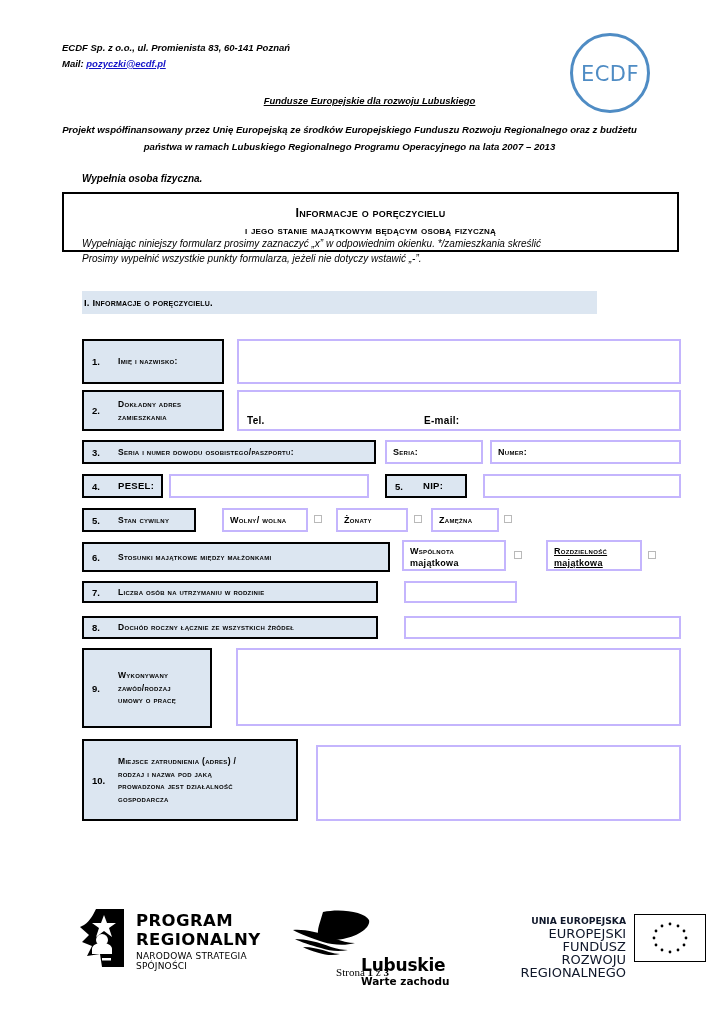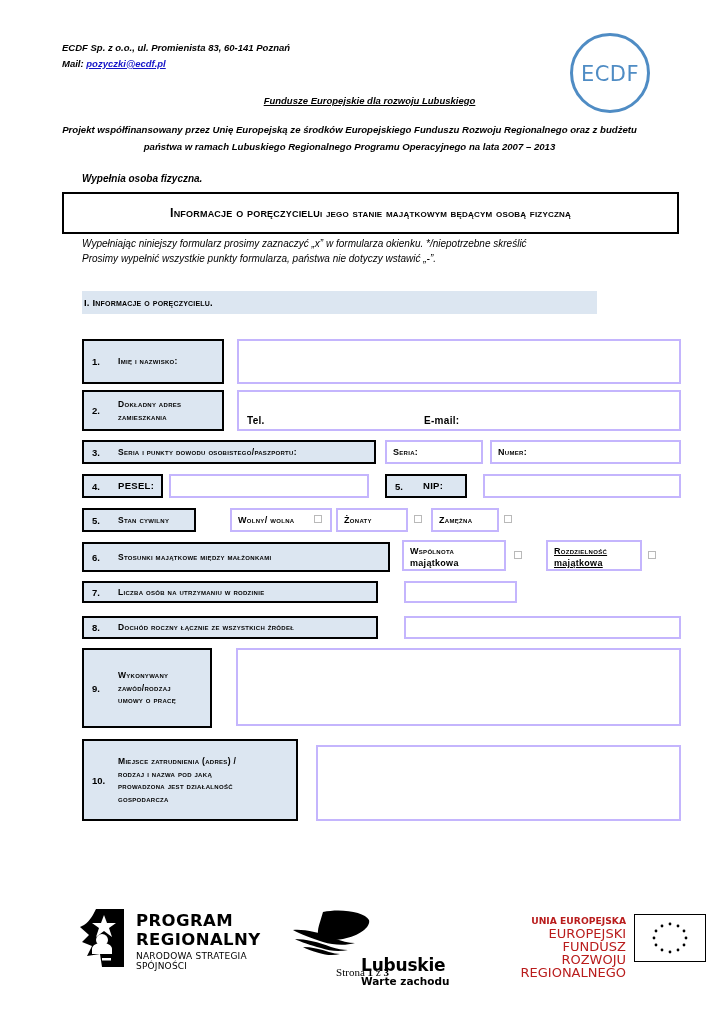--- a/index.html
+++ b/index.html
@@ -93,24 +93,25 @@
     font-weight: bold;
     font-style: italic;
   }
 
   
   .title-box {
     position: absolute;
     left: 62px;
     top: 192px;
     width: 617px;
-    height: 42px;
+    height: 60px;
     border: 2px solid #000;
     box-sizing: border-box;
     display: flex;
+    flex-direction: column;
     align-items: center;
     justify-content: center;
   }
   .title-box .t1 {
     font-size: 12.5px;
     font-weight: bold;
     letter-spacing: 0.2px;
     line-height: 17px;
   }
   .title-box .t2 {
@@ -272,21 +273,21 @@
     left: 500px;
     top: 14px;
   }
   .ue-text {
     position: absolute;
     left: 0;
     top: 0;
     width: 126px;
     text-align: right;
     font-family: "DejaVu Sans", sans-serif;
-    color: #b91c1c;
+    color: #0f172a;
   }
   .ue-text .l1 {
     font-size: 9.2px;
     font-weight: bold;
     line-height: 13px;
   }
   .ue-text .l2, .ue-text .l3 {
     font-size: 13px;
     line-height: 13px;
   }
@@ -337,22 +338,22 @@
   </div>
 
   <div class="fills-note">Wypełnia osoba fizyczna.</div>
 
   <div class="title-box">
     <div class="t1 small-caps">Informacje o poręczycielu</div>
     <div class="t2 small-caps">i jego stanie majątkowym będącym osobą fizyczną</div>
   </div>
 
   <div class="instructions">
-    <div>Wypełniając niniejszy formularz prosimy zaznaczyć „x” w formularza okienku.  */niepotrzebne skreślić</div>
-    <div>Prosimy wypełnić wszystkie punkty formularza, państwa nie dotyczy wstawić „-”.</div>
+    <div>Wypełniając niniejszy formularz prosimy zaznaczyć „x” w odpowiednim okienku.  */zamieszkania skreślić</div>
+    <div>Prosimy wypełnić wszystkie punkty formularza, jeżeli nie dotyczy wstawić „-”.</div>
   </div>
 
   <div class="section-bar">
     <div class="label">I. Informacje o poręczycielu.</div>
   </div>
 
   <div class="lbl" style="left:82px; top:339px; width:142px; height:45px; padding-left:8px;">
     <span class="num" style="width:26px;">1.</span>
     <span class="txt">Imię i nazwisko:</span>
   </div>
@@ -365,21 +366,21 @@
       <span>zamieszkania</span>
     </span>
   </div>
   <div class="fld" style="left:237px; top:390px; width:444px; height:41px;">
     <span class="inner-lbl plain" style="left:8px; bottom:3px;">Tel.</span>
     <span class="inner-lbl plain" style="left:185px; bottom:3px;">E-mail:</span>
   </div>
 
   <div class="lbl" style="left:82px; top:440px; width:294px; height:24px; padding-left:8px;">
     <span class="num" style="width:26px;">3.</span>
-    <span class="txt">Seria i punkty dowodu osobistego/paszportu:</span>
+    <span class="txt">Seria i numer dowodu osobistego/paszportu:</span>
   </div>
   <div class="fld" style="left:385px; top:440px; width:98px; height:24px;">
     <span class="inner-lbl" style="left:6px; top:5px;">Seria:</span>
   </div>
   <div class="fld" style="left:490px; top:440px; width:191px; height:24px;">
     <span class="inner-lbl" style="left:6px; top:5px;">Numer:</span>
   </div>
 
   <div class="lbl" style="left:82px; top:474px; width:81px; height:24px; padding-left:8px;">
     <span class="num" style="width:26px;">4.</span>
@@ -390,21 +391,21 @@
   <div class="lbl" style="left:385px; top:474px; width:82px; height:24px; padding-left:8px;">
     <span class="num" style="width:28px;">5.</span>
     <span class="txt" style="font-size:9.5px;">NIP:</span>
   </div>
   <div class="fld" style="left:483px; top:474px; width:198px; height:24px;"></div>
 
   <div class="lbl" style="left:82px; top:508px; width:114px; height:24px; padding-left:8px;">
     <span class="num" style="width:26px;">5.</span>
     <span class="txt">Stan cywilny</span>
   </div>
-  <div class="fld" style="left:230px; top:508px; width:102px; height:24px;">
+  <div class="fld" style="left:222px; top:508px; width:86px; height:24px;">
     <span class="inner-lbl" style="left:6px; top:5px;">Wolny/ wolna</span>
   </div>
   <div class="chk" style="left:314px; top:515px;"></div>
 
   <div class="fld" style="left:336px; top:508px; width:72px; height:24px;">
     <span class="inner-lbl" style="left:6px; top:5px;">Żonaty</span>
   </div>
   <div class="chk" style="left:414px; top:515px;"></div>
 
   <div class="fld" style="left:431px; top:508px; width:68px; height:24px;">

